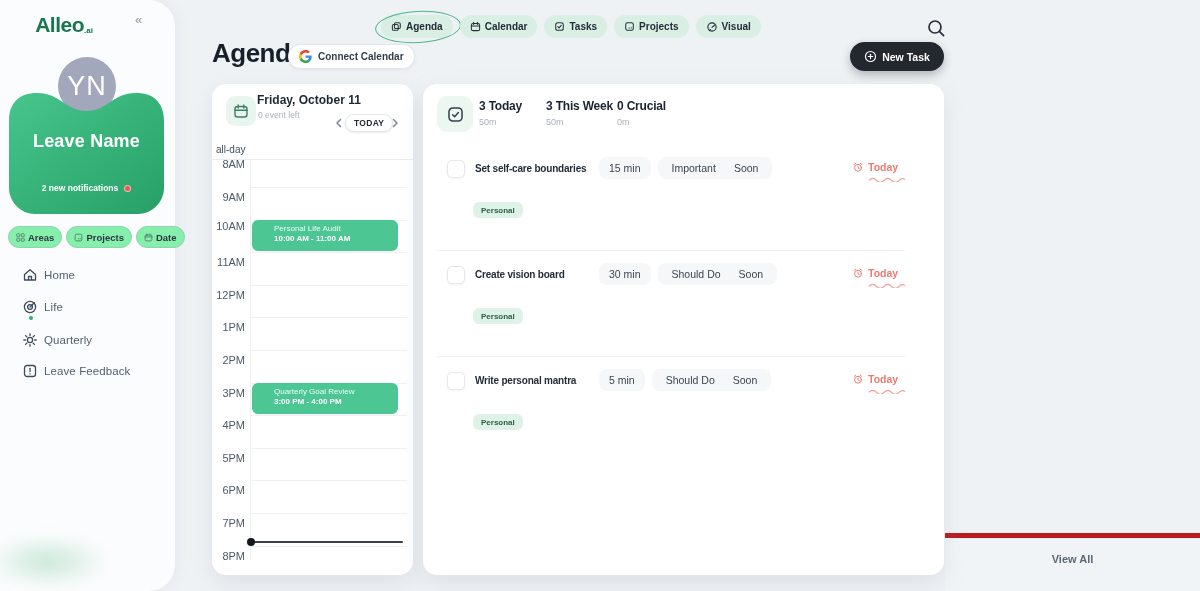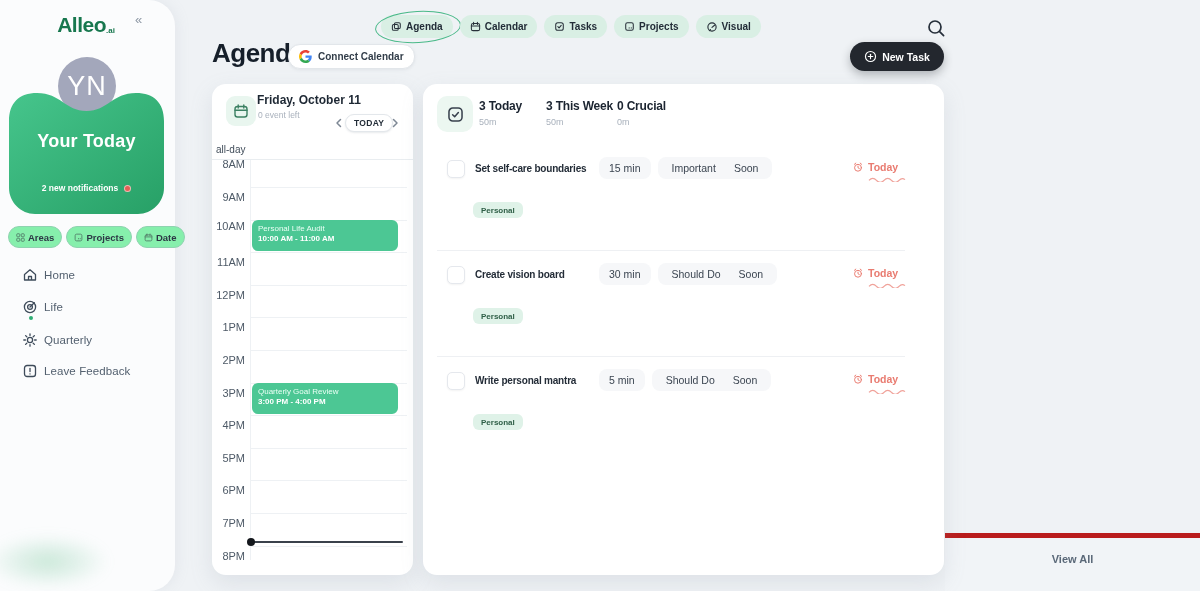--- a/index.html
+++ b/index.html
@@ -4,21 +4,21 @@
 <style>
   * { margin:0; padding:0; box-sizing:border-box; }
   html,body { width:1200px; height:591px; overflow:hidden; }
   body { font-family:"Liberation Sans", sans-serif; background:#eff2f5; position:relative; }
   .stage { position:absolute; inset:0; width:1200px; height:591px; }
 
   
   .sidebar { position:absolute; left:0; top:0; width:175px; height:591px;
     background:#fbfcfd; border-radius:0 26px 26px 0;
     box-shadow:2px 0 14px rgba(150,160,170,0.12); z-index:5; }
-  .logo { position:absolute; left:36px; top:13px; width:100px; text-align:center;
+  .logo { position:absolute; left:14px; top:13px; width:100px; text-align:center;
     font-size:21px; font-weight:800; color:#17774e; letter-spacing:-0.5px; }
   .logo .ai { font-size:8px; font-weight:700; vertical-align:-1px; letter-spacing:0; }
   .collapse { position:absolute; left:135px; top:12px; font-size:13px; color:#8d97a4; cursor:pointer; }
   .avatar { position:absolute; left:58px; top:57px; width:58px; height:58px; border-radius:50%;
     background:#a3a7bb; color:#fff; display:flex; align-items:center; justify-content:center;
     font-size:27px; font-weight:500; letter-spacing:1px; z-index:1; }
   .green-card { position:absolute; left:9px; top:87px; width:155px; height:127px; z-index:2; }
   .green-card svg.blob { position:absolute; inset:0; }
   .user-name { position:absolute; left:0; top:44px; width:155px; text-align:center;
     color:#fff; font-size:18px; font-weight:700; letter-spacing:0.2px; }
@@ -80,21 +80,21 @@
     border:1px solid #e3e7eb; border-radius:10px; display:flex; align-items:center;
     font-size:8.5px; font-weight:800; color:#232d38; cursor:pointer; letter-spacing:0.3px;
     box-shadow:0 1px 2px rgba(140,150,160,0.2); }
   .allday-row { position:absolute; left:0; top:56px; width:201px; height:20px; background:#fff;
     border-bottom:1px solid #e9edf0; z-index:3; }
   .allday-label { position:absolute; left:4px; top:4px; font-size:10px; color:#414d5a; }
   .vline { position:absolute; left:38px; top:56px; width:1px; height:420px; background:#eef1f4; z-index:1; }
   .hline { position:absolute; left:38px; width:157px; height:1px; background:#eef1f4; z-index:1; }
   .hlabel { position:absolute; left:0; width:33px; text-align:right; font-size:11px; color:#4e5a67; z-index:2; }
   .event { position:absolute; left:40px; width:146px; height:31px; background:#4cc794; border-radius:6px;
-    padding:4px 6px; z-index:4; cursor:pointer; }
+    padding:4px 22px; z-index:4; cursor:pointer; }
   .event .ev-title { font-size:8px; color:#eafff5; line-height:10px; white-space:nowrap; overflow:hidden; }
   .event .ev-time { font-size:8px; font-weight:700; color:#fff; line-height:10px; white-space:nowrap; }
   .nowline { position:absolute; left:39px; top:457px; width:152px; height:2px; background:#3a414b; border-radius:1px; z-index:5; }
   .nowdot { position:absolute; left:35px; top:454px; width:8px; height:8px; border-radius:50%; background:#14171c; z-index:5; }
 
   
   .task-icon-box { position:absolute; left:14px; top:12px; width:36px; height:36px; background:#ecf7f1;
     border-radius:10px; display:flex; align-items:center; justify-content:center; }
   .stat { position:absolute; top:15px; white-space:nowrap; }
   .stat .stat-line { font-size:12px; font-weight:700; color:#1b2430; letter-spacing:-0.2px; }
@@ -422,21 +422,21 @@
     <div class="green-card">
       <svg class="blob" width="155" height="127" viewBox="0 0 155 127">
         <defs>
           <linearGradient id="gg" x1="0" y1="0" x2="1" y2="1">
             <stop offset="0" stop-color="#46c58c"></stop>
             <stop offset="1" stop-color="#27a066"></stop>
           </linearGradient>
         </defs>
         <path d="M0 34 C0 16 10 6 28 6 C52 6 56 24 77.5 24 C99 24 103 6 127 6 C145 6 155 16 155 34 L155 101 C155 115 143 127 129 127 L26 127 C12 127 0 115 0 101 Z" fill="url(#gg)"></path>
       </svg>
-      <div class="user-name">Your Today</div>
+      <div class="user-name">Leave Name</div>
       <div class="notif">
         <span>2 new notifications</span>
         <span class="notif-dot"></span>
       </div>
     </div>
 
     <div class="view-tabs">
       <div class="view-tab">
         <span>
           <svg width="9" height="9" viewBox="0 0 12 12" fill="none" stroke="#55806b" stroke-width="1.2">

